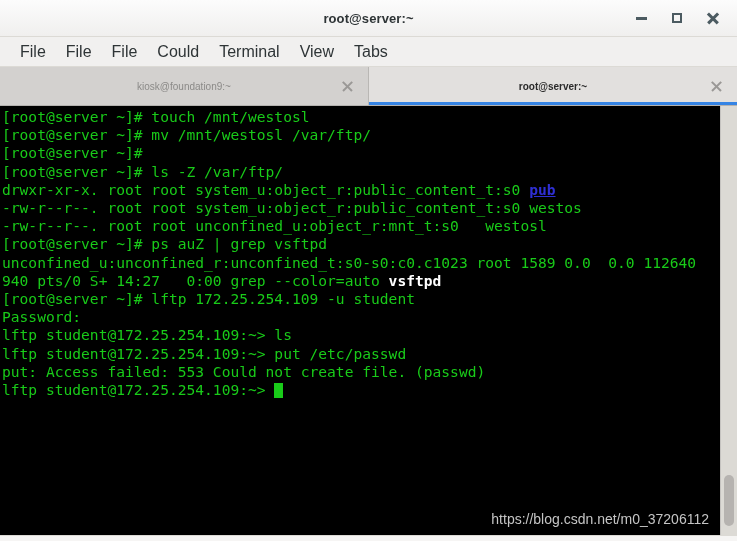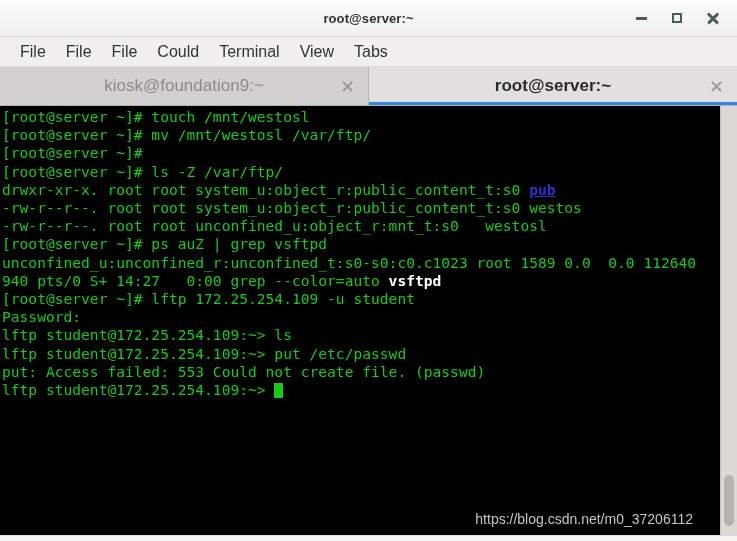--- a/index.html
+++ b/index.html
@@ -145,21 +145,21 @@
   .tab.active::after {
     content: "";
     position: absolute;
     left: 0;
     right: 0;
     bottom: 0;
     height: 3px;
     background: #3584e4;
   }
   .tab-label {
-    font-size: 17px;
+    font-size: 10px;
     white-space: nowrap;
     overflow: hidden;
     text-overflow: ellipsis;
     max-width: 80%;
   }
   .tab.inactive .tab-label {
     color: #8b8a88;
   }
   .tab.active .tab-label {
     color: #2b2b2b;
@@ -218,21 +218,21 @@
   .cursor {
     display: inline-block;
     width: 8.6px;
     height: 15px;
     background: #19cb19;
     vertical-align: -3px;
   }
 
   .watermark {
     position: absolute;
-    right: 44px;
+    right: 28px;
     bottom: 8px;
     font-family: "Liberation Sans", sans-serif;
     font-size: 14px;
     color: #d6d6d6;
     opacity: 0.92;
     white-space: nowrap;
     pointer-events: none;
   }
 
   

